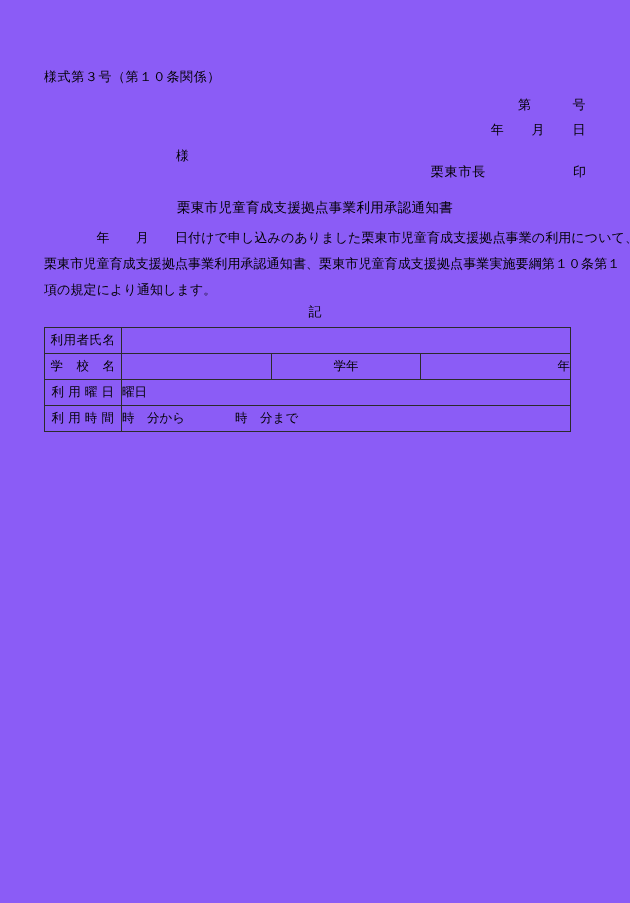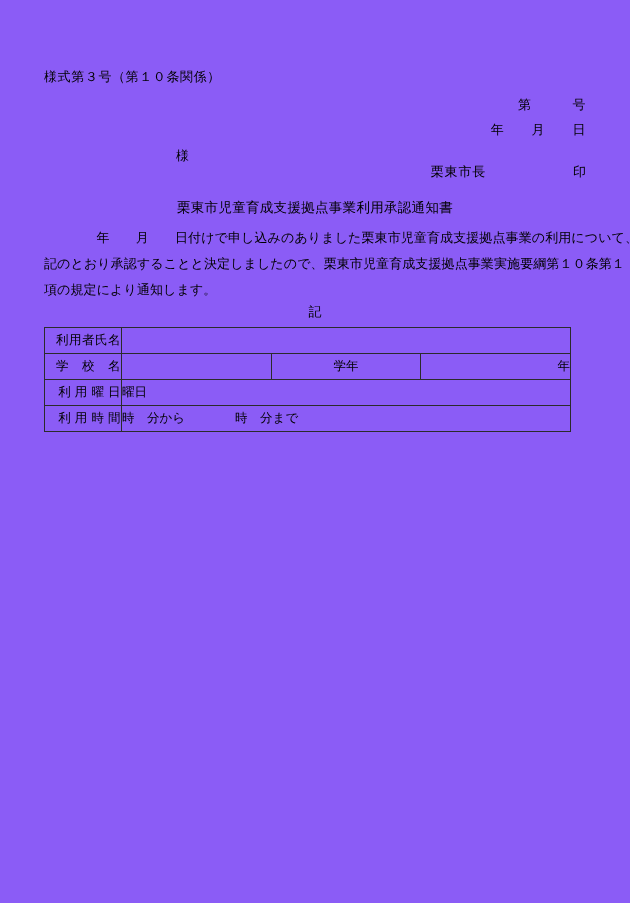--- a/index.html
+++ b/index.html
@@ -101,21 +101,21 @@
   }
   .form-table td {
     border: 1px solid #2b2b2b;
     height: 25px;
     font-size: 12.5px;
     padding: 0;
     vertical-align: middle;
   }
   .cell-label {
     width: 76px;
-    text-align: right;
+    text-align: center;
     letter-spacing: 0.5px;
     white-space: pre;
   }
   .cell-value {
     padding-left: 10px;
     white-space: pre;
   }
   .cell-grade-label {
     width: 42px;
     text-align: center;
@@ -144,21 +144,21 @@
   <div class="abs doc-date">年　　月　　日</div>
 
   <div class="abs addressee">様</div>
 
   <div class="abs issuer-row"><span class="issuer-name">栗東市長</span><span class="issuer-seal">印</span></div>
 
   <div class="abs doc-title">栗東市児童育成支援拠点事業利用承認通知書</div>
 
   <div class="body-block">
     <div class="body-line">　　　　年　　月　　日付けで申し込みのありました栗東市児童育成支援拠点事業の利用について、下</div>
-    <div class="body-line">記のとおり承認することと決定しましたので、栗東市児童育成支援拠点事業実施要綱第１０条第１</div>
+    <div class="body-line">栗東市児童育成支援拠点事業利用承認通知書、栗東市児童育成支援拠点事業実施要綱第１０条第１</div>
     <div class="body-line">項の規定により通知します。</div>
   </div>
 
   <div class="abs ki-mark">記</div>
 
   <table class="form-table">
     <tbody>
       <tr>
         <td class="cell-label">利用者氏名</td>
         <td class="cell-value" colspan="3"></td>

